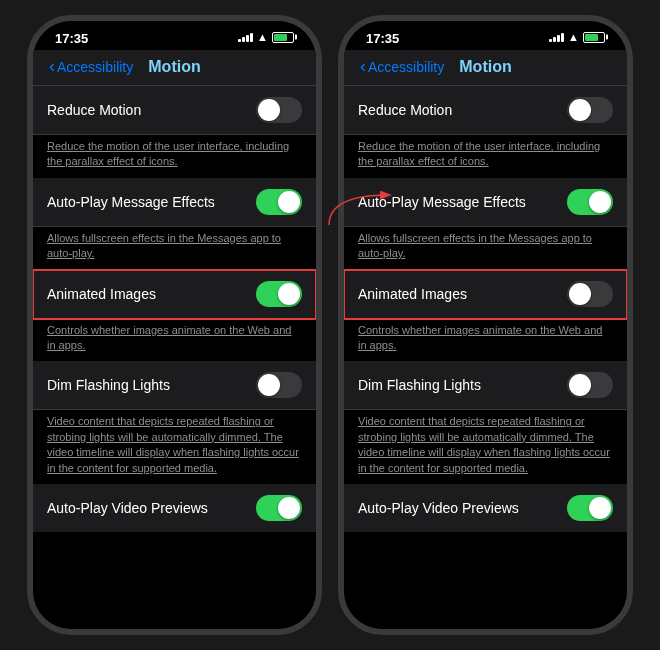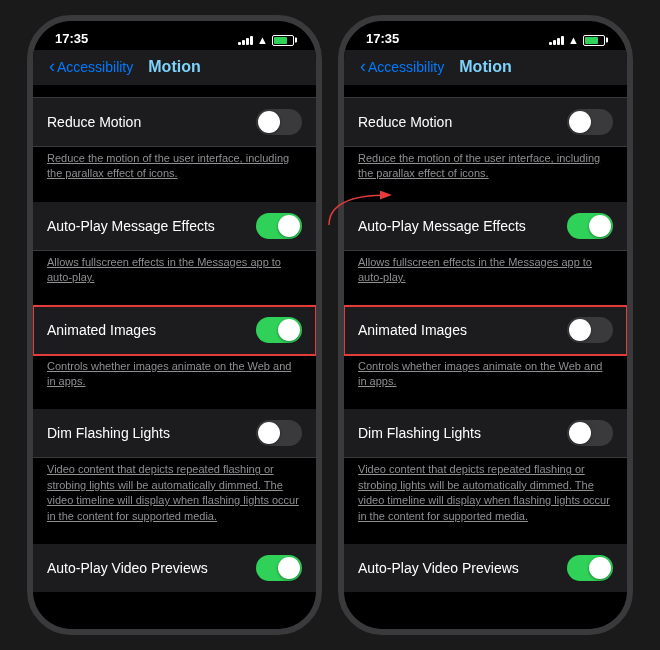--- a/index.html
+++ b/index.html
@@ -30,21 +30,21 @@
       display: flex;
       flex-direction: column;
       background: #000;
       border-radius: 38px;
       overflow: hidden;
     }
     
     .status-bar {
       display: flex;
       justify-content: space-between;
-      align-items: flex-end;
+      align-items: flex-start;
       padding: 10px 22px 4px;
       background: #000;
     }
     .status-time {
       color: #fff;
       font-size: 13px;
       font-weight: 600;
     }
     .status-icons {
       display: flex;
@@ -127,21 +127,20 @@
       padding: 0;
     }
     .settings-item {
       background: #1c1c1e;
       border-bottom: 0.5px solid #3a3a3c;
       padding: 11px 14px;
       display: flex;
       align-items: center;
       justify-content: center;
       position: relative;
-      margin-top: 12px;
     }
     .settings-item:first-child {
       border-top: 0.5px solid #3a3a3c;
     }
     .settings-item-label {
       color: #fff;
       font-size: 14px;
       flex: 1;
     }
     .settings-desc {

